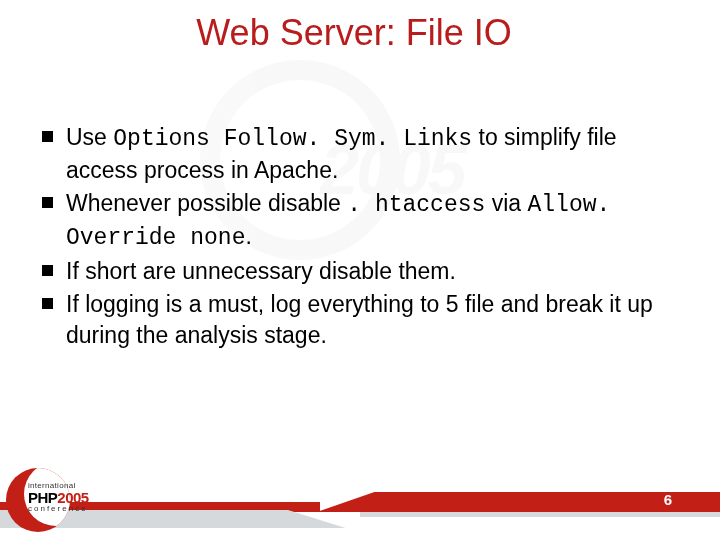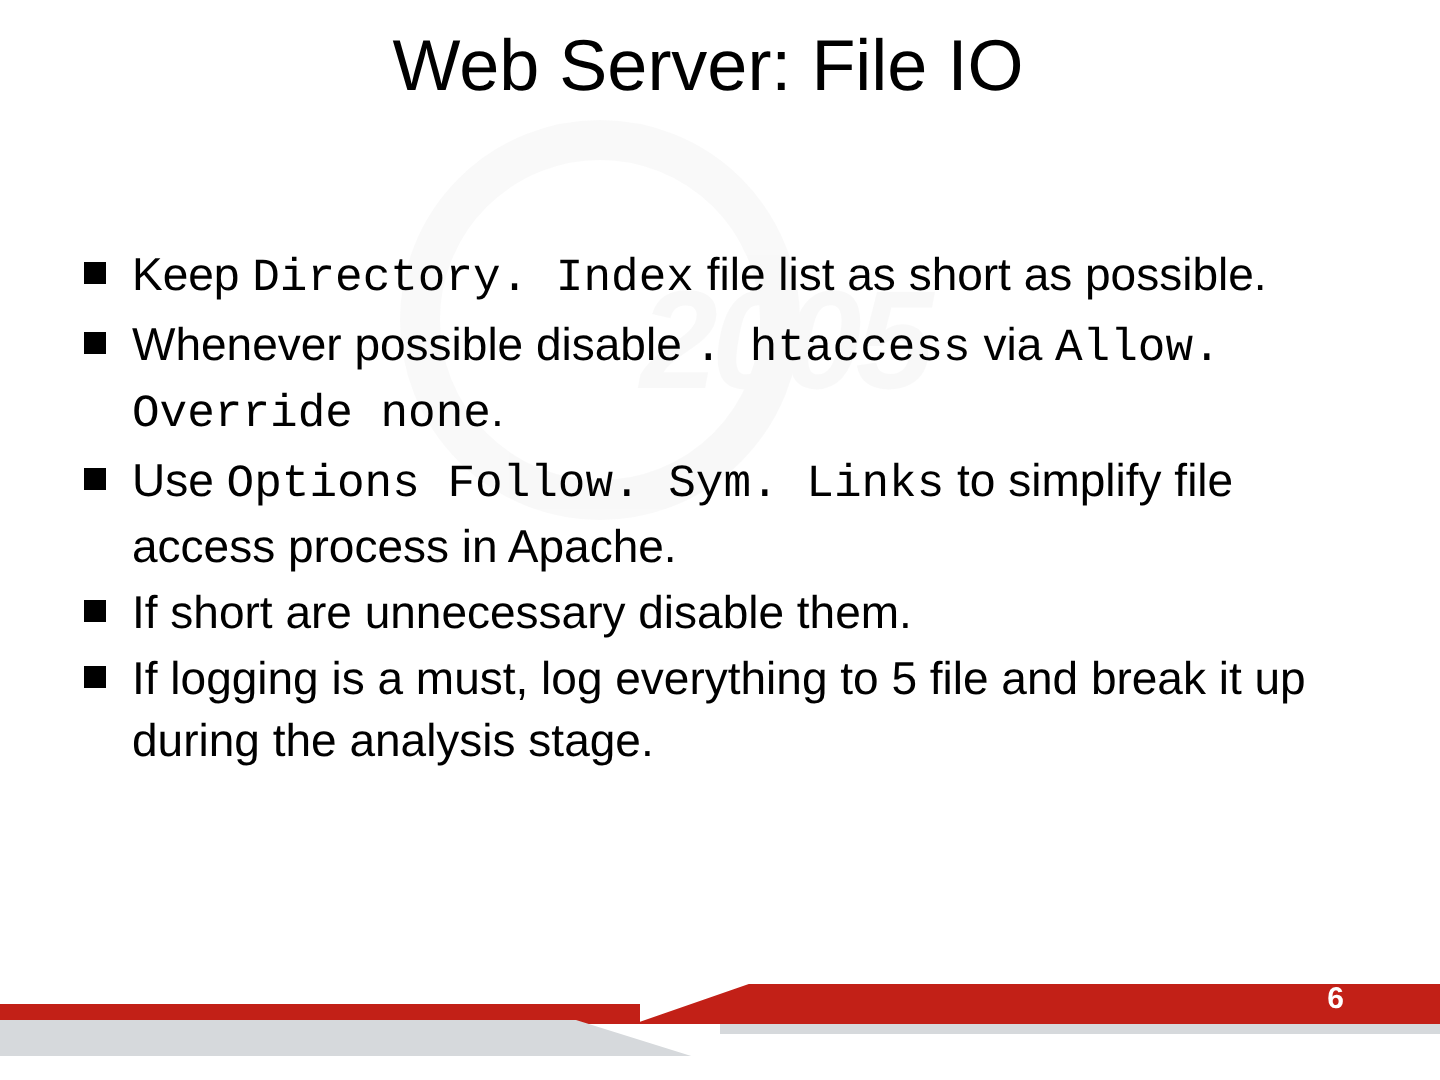--- a/index.html
+++ b/index.html
@@ -46,21 +46,21 @@
     letter-spacing:-3px;
   }
   .title {
     position: absolute;
     top: 12px;
     left: 0;
     width: 708px;
     text-align: center;
     font-size: 36px;
     font-weight: 400;
-    color: #000000;
+    color: #b91c1c;
   }
   .body {
     position: absolute;
     top: 122px;
     left: 38px;
     width: 640px;
   }
   ul.bullets {
     list-style: none;
     margin: 0;
@@ -189,38 +189,43 @@
   <div class="watermark">
     <div class="globe"></div>
     <div class="txt">2005</div>
   </div>
 
   <div class="title">Web Server: File IO</div>
 
   <div class="body">
     <ul class="bullets">
       <li>
-        <span>Keep </span><span class="mono">Directory. Index</span><span> file list as short as possible.</span>
+        <span>Use </span><span class="mono">Options Follow. Sym. Links</span><span> to simplify file access process in Apache.</span>
       </li>
       <li>
         <span>Whenever possible disable </span><span class="mono">. htaccess</span><span> via </span><span class="mono">Allow. Override none</span><span>.</span>
-      </li>
-      <li>
-        <span>Use </span><span class="mono">Options Follow. Sym. Links</span><span> to simplify file access process in Apache.</span>
       </li>
       <li>
         <span>If short are unnecessary disable them.</span>
       </li>
       <li>
         <span>If logging is a must, log everything to 5 file and break it up during the analysis stage.</span>
       </li>
     </ul>
   </div>
 
   <div class="stripe-grey2"></div>
   <div class="stripe-red2"></div>
   <div class="stripe-red"></div>
   <div class="stripe-grey"></div>
 
   <div class="pagenum">6</div>
 
+  <div class="logo">
+    <div class="crescent"></div>
+    <div class="txtwrap">
+      <div class="l1">international</div>
+      <div class="l2"><span>PHP</span><span class="yr">2005</span></div>
+      <div class="l3">conference</div>
+    </div>
+  </div>
 
 </div>
 
 </body></html>

